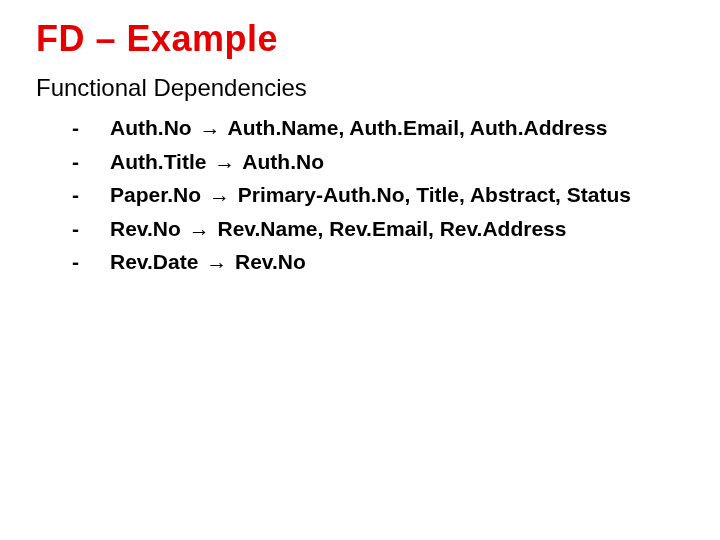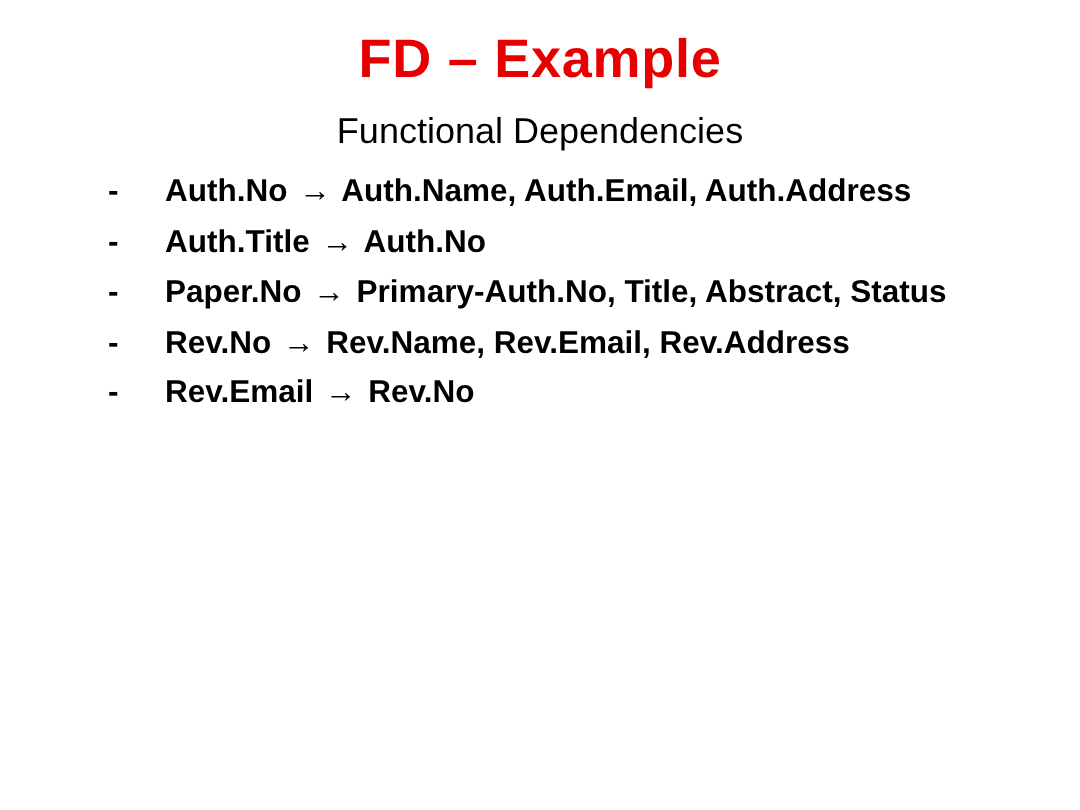--- a/index.html
+++ b/index.html
@@ -12,34 +12,32 @@
     color: #000000;
     overflow: hidden;
   }
   .slide {
     box-sizing: border-box;
     width: 720px;
     height: 540px;
     padding: 18px 36px 0 36px;
   }
   .title {
-    text-align: center;
     font-weight: 700;
     font-size: 36px;
     color: #e60000;
     margin: 0 0 14px 0;
     letter-spacing: 0.5px;
   }
   .subtitle {
     font-size: 24px;
     font-weight: 400;
     color: #000000;
     margin: 0 0 10px 0;
     font-family: "Segoe UI", Arial, sans-serif;
-    text-align: center;
   }
   ul.fd-list {
     list-style: none;
     margin: 0;
     padding: 0 0 0 36px;
   }
   ul.fd-list li {
     position: relative;
     font-size: 21px;
     line-height: 1.5;
@@ -82,18 +80,18 @@
       <span>Paper.No</span>
       <span class="arrow">→</span>
       <span>Primary-Auth.No, Title, Abstract, Status</span>
     </li>
     <li>
       <span>Rev.No</span>
       <span class="arrow">→</span>
       <span>Rev.Name, Rev.Email, Rev.Address</span>
     </li>
     <li>
-      <span>Rev.Email</span>
+      <span>Rev.Date</span>
       <span class="arrow">→</span>
       <span>Rev.No</span>
     </li>
   </ul>
 </div>
 
 </body></html>

